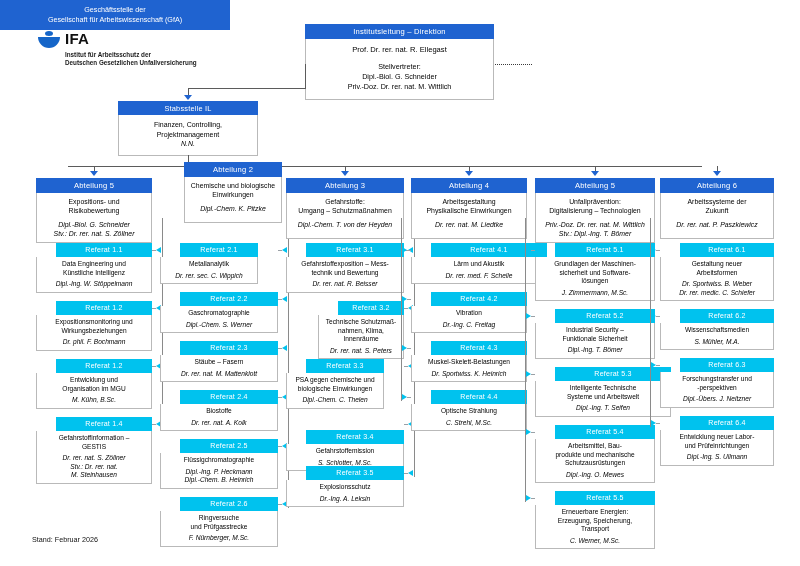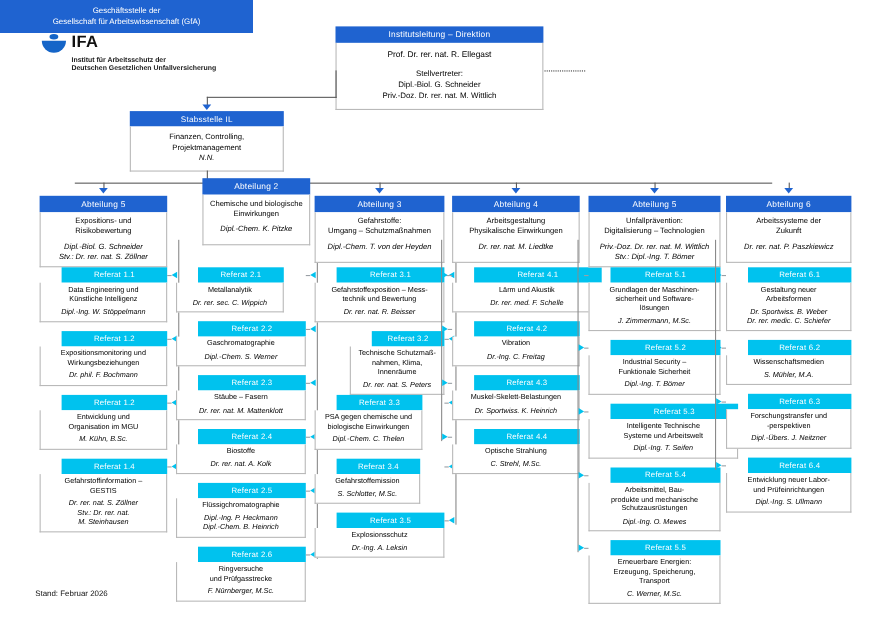--- a/index.html
+++ b/index.html
@@ -367,21 +367,21 @@
     </div>
     <div class="node ref" style="left: 286px; top: 359px; width: 98px;">
       <div class="hdr hdr-cyan">Referat 3.3</div>
       <div class="body">
         <div>PSA gegen chemische und</div>
         <div>biologische Einwirkungen</div>
         <div style="height: 3px;"></div>
         <div class="name">Dipl.-Chem. C. Thelen</div>
       </div>
     </div>
-    <div class="node ref" style="left: 286px; top: 417px; width: 96px;">
+    <div class="node ref" style="left: 286px; top: 430px; width: 118px;">
       <div class="hdr hdr-cyan">Referat 3.4</div>
       <div class="body">
         <div>Gefahrstoffemission</div>
         <div style="height: 3px;"></div>
         <div class="name">S. Schlotter, M.Sc.</div>
       </div>
     </div>
     <div class="node ref" style="left: 286px; top: 466px; width: 118px;">
       <div class="hdr hdr-cyan">Referat 3.5</div>
       <div class="body">

